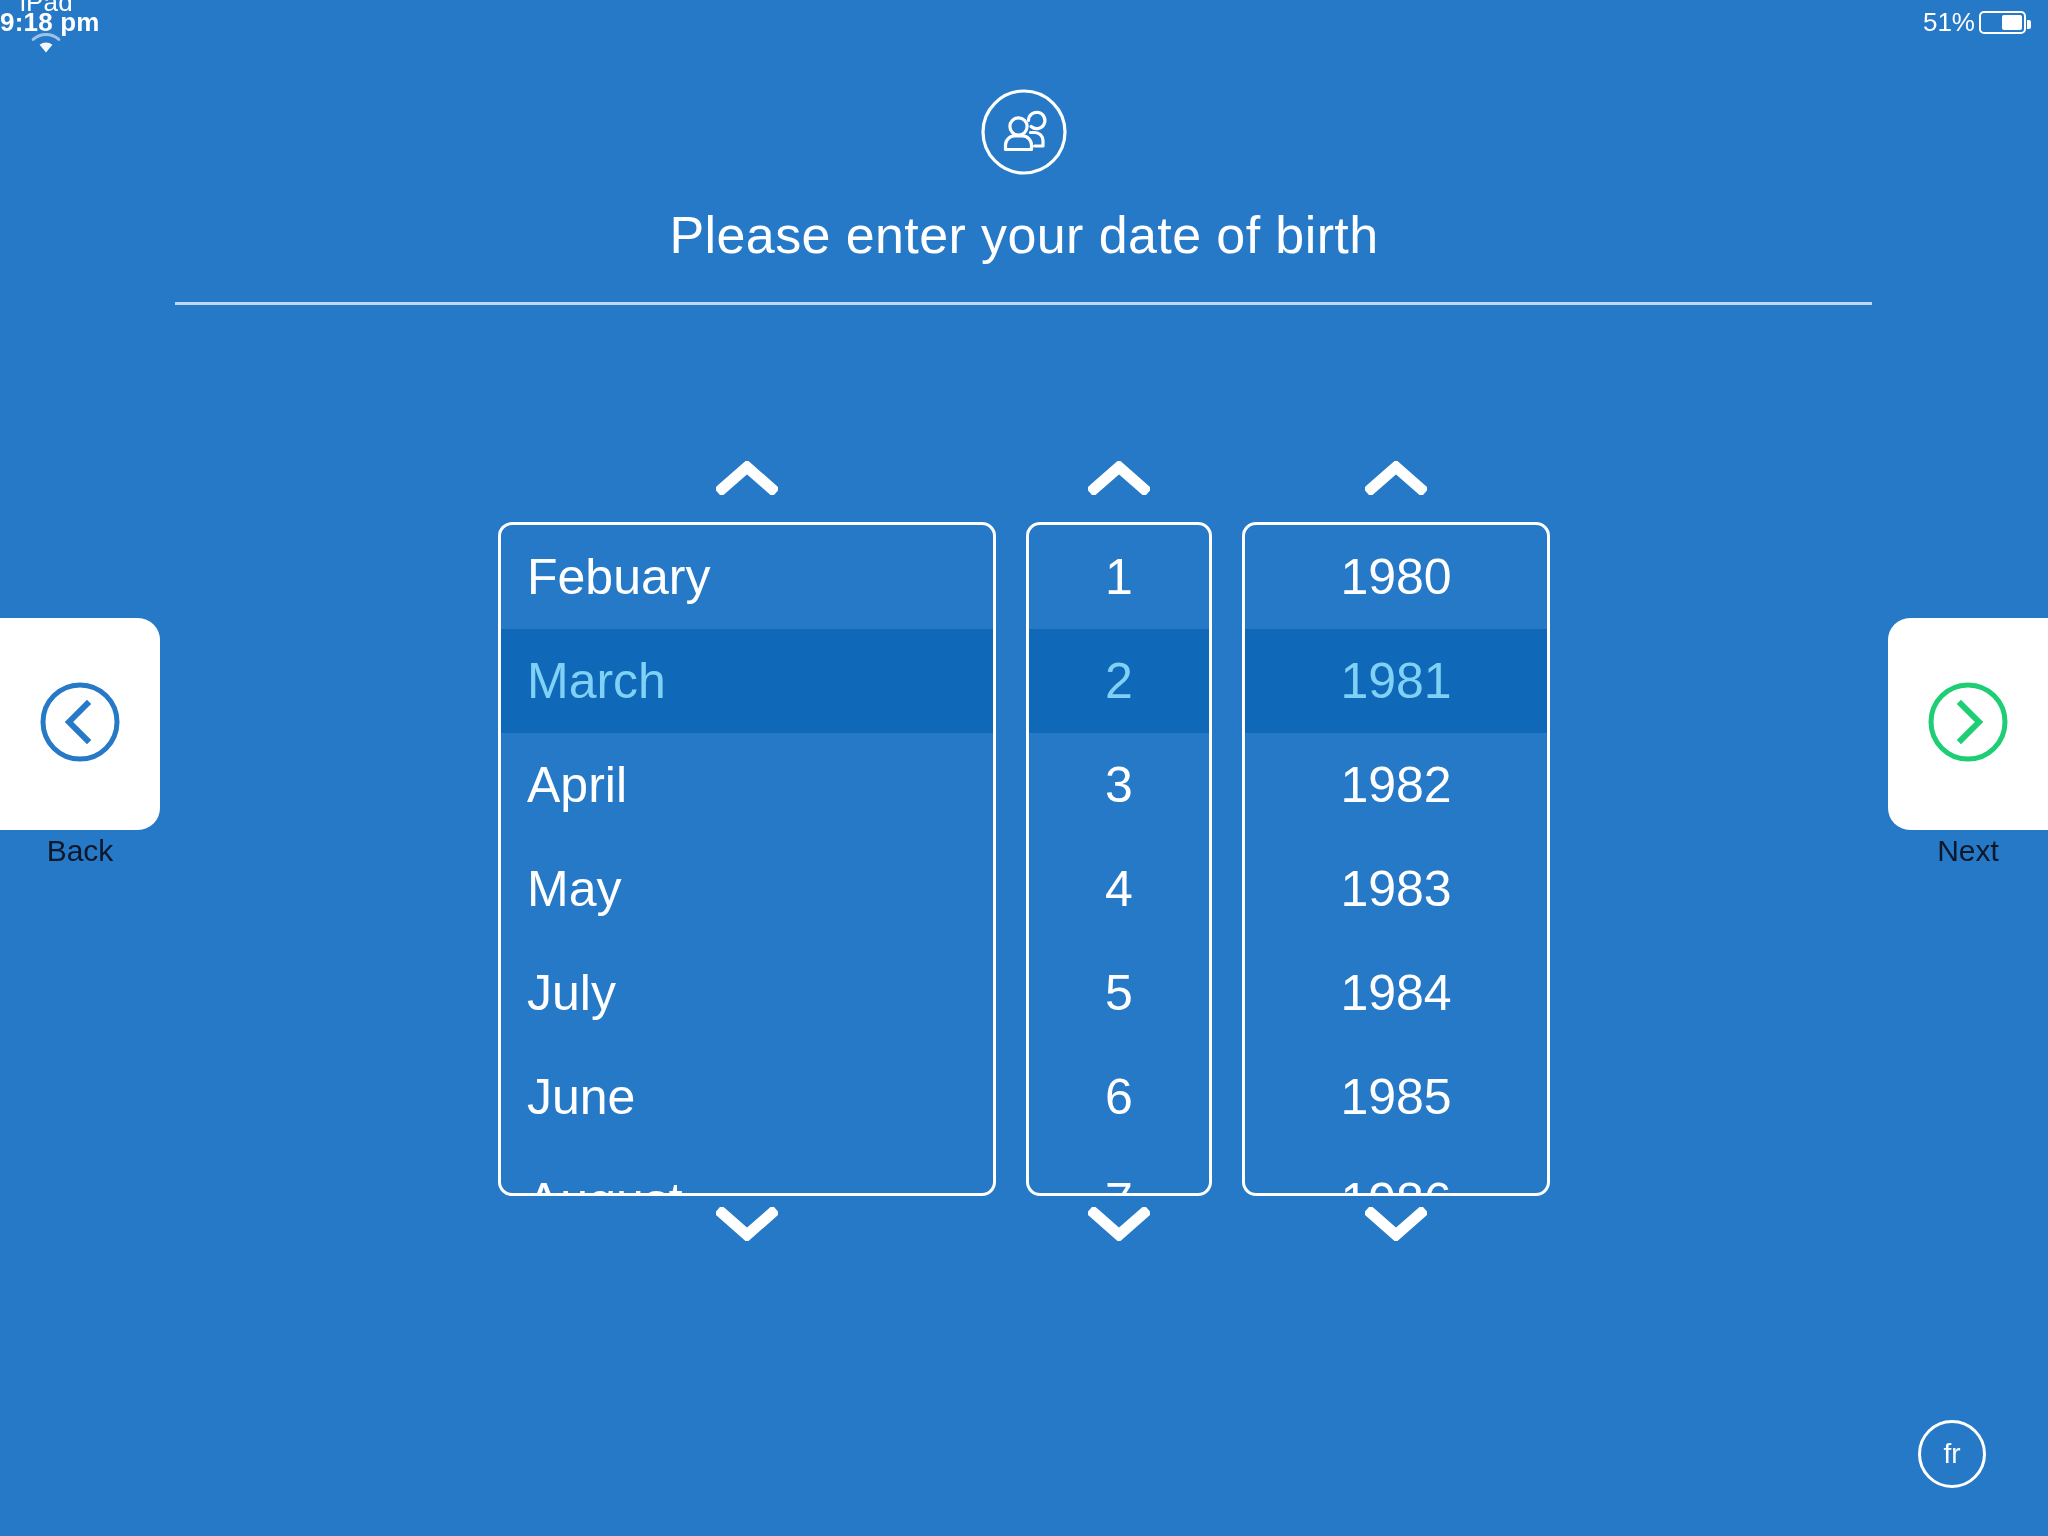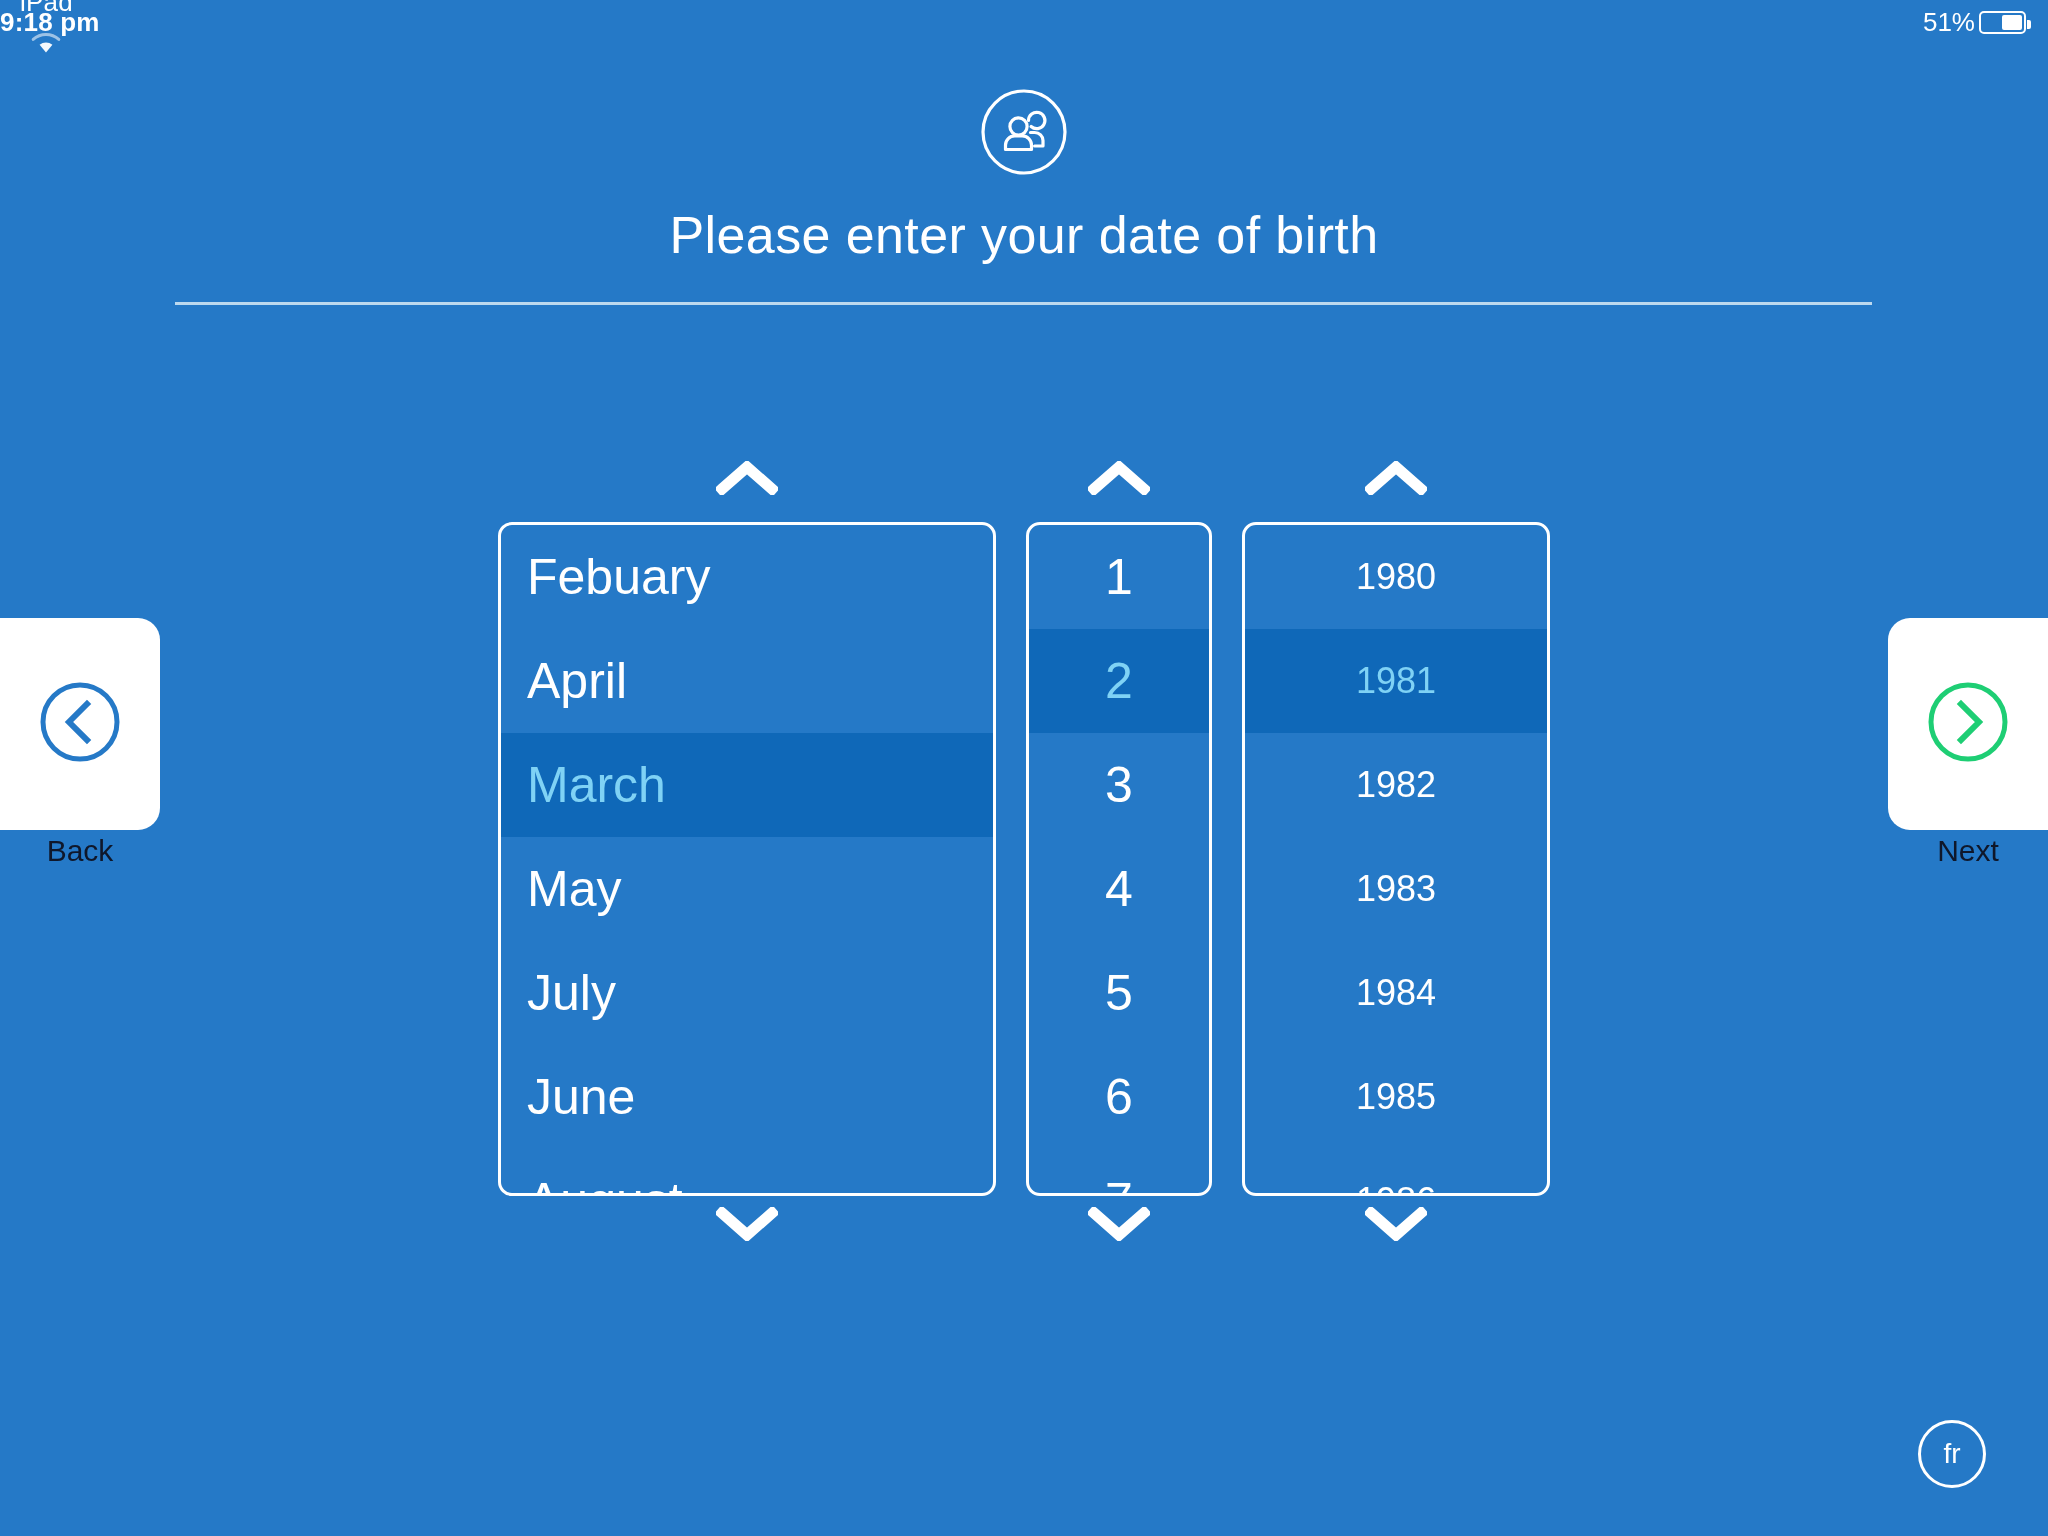--- a/index.html
+++ b/index.html
@@ -84,21 +84,21 @@
   .picker-box.year  { width:308px; }
 
   .opt-list { position:relative; }
   .opt {
     height:104px; display:flex; align-items:center;
     color:#ffffff; font-weight:300; line-height:1;
     white-space:nowrap;
   }
   .picker-box.month .opt { padding-left:26px; justify-content:flex-start; font-size:50px; }
   .picker-box.day   .opt { justify-content:center; font-size:50px; }
-  .picker-box.year  .opt { justify-content:center; font-size:36px; }
+  .picker-box.year  .opt { justify-content:center; font-size:50px; }
   .opt.selected { background:#0f68b8; color:#7fd2f5; }
 
   
   .side-btn {
     position:absolute; top:618px;
     width:160px; height:212px;
     background:#ffffff;
     display:flex; align-items:center; justify-content:center;
     cursor:pointer;
   }
@@ -163,22 +163,22 @@
       <div class="chev-btn">
         <span>
           <svg width="62" height="34" viewBox="0 0 62 34">
             <polyline points="6,28 31,6 56,28" fill="none" stroke="#ffffff" stroke-width="11" stroke-linecap="square" stroke-linejoin="miter"></polyline>
           </svg>
         </span>
       </div>
       <div class="picker-box month">
         <div class="opt-list">
           <div class="opt">Febuary</div>
+          <div class="opt selected">March</div>
           <div class="opt">April</div>
-          <div class="opt selected">March</div>
           <div class="opt">May</div>
           <div class="opt">July</div>
           <div class="opt">June</div>
           <div class="opt">August</div>
         </div>
       </div>
       <div class="chev-btn">
         <span>
           <svg width="62" height="34" viewBox="0 0 62 34">
             <polyline points="6,6 31,28 56,6" fill="none" stroke="#ffffff" stroke-width="11" stroke-linecap="square" stroke-linejoin="miter"></polyline>

